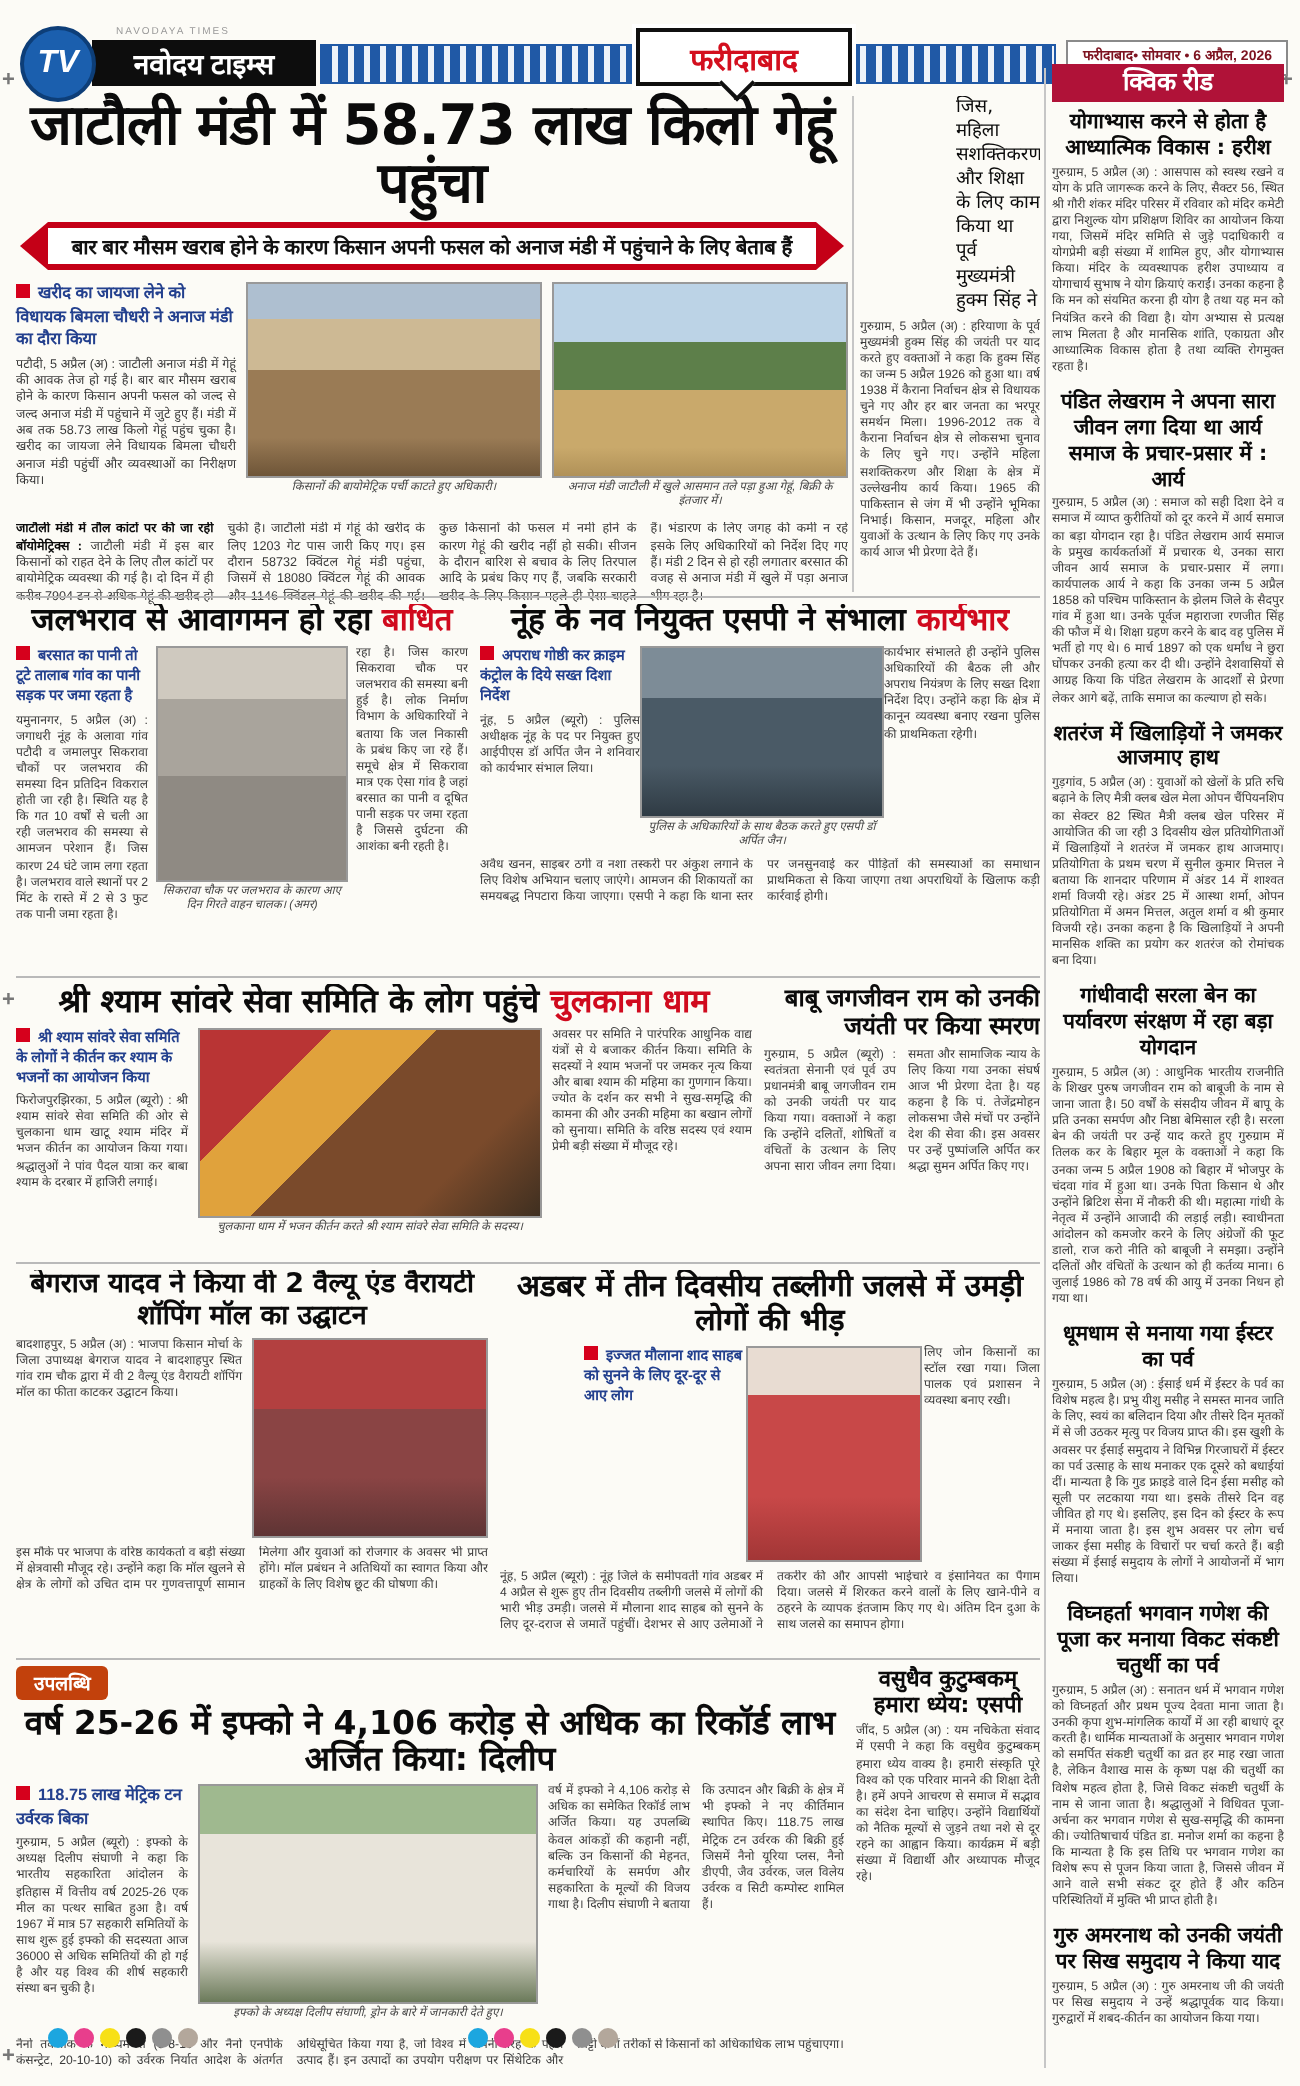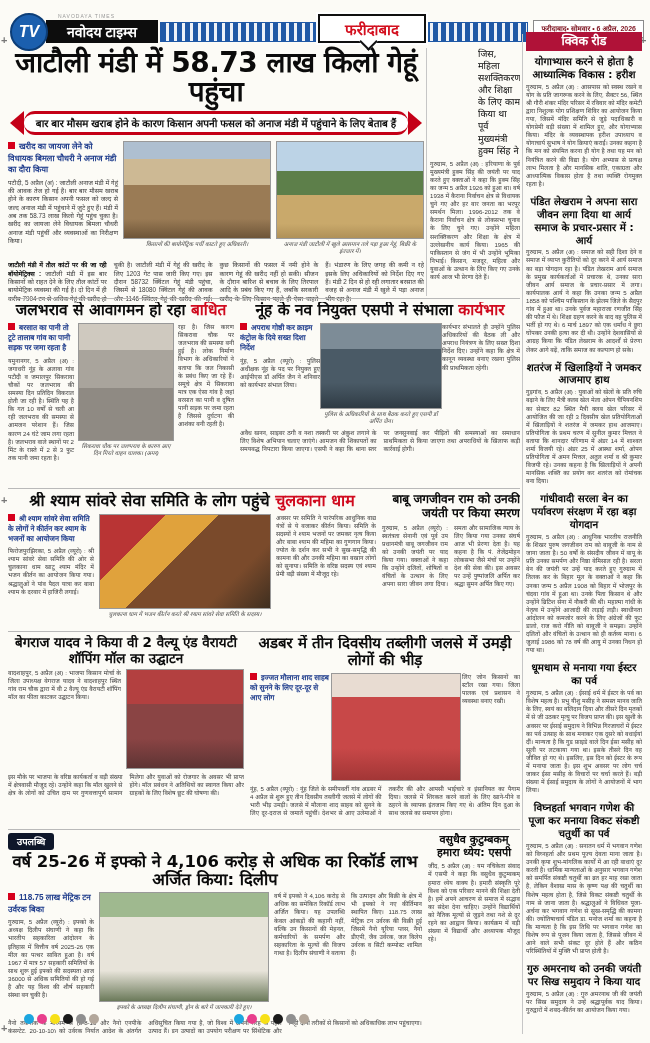--- a/index.html
+++ b/index.html
@@ -42,21 +42,21 @@
   .ph-flood{height:118px;background:linear-gradient(180deg,#cfc9bf 0 22%,#a9a49c 22% 55%,#8f8a83 55% 100%);}
   .ph-police{height:86px;background:linear-gradient(180deg,#7d8c97 0 30%,#4a5a66 30% 70%,#2f3b44 100%);}
   .ph-shyam{height:95px;background:linear-gradient(135deg,#b93434 0 25%,#e0a23c 25% 45%,#7a4a2b 45% 75%,#3f2f20 100%);}
   .ph-mall{height:100px;background:linear-gradient(180deg,#b34040 0 35%,#8a4444 35% 70%,#5e3434 100%);}
   .ph-tablighi{height:108px;background:linear-gradient(180deg,#e8dcd2 0 22%,#c84848 22% 70%,#a23636 100%);}
   .ph-iffco{height:110px;background:linear-gradient(180deg,#9fb98f 0 22%,#e8e4da 22% 72%,#6b7a5a 100%);}
   
   #main-story{left:8px;top:48px;width:416px;height:248px;}
   #main-story h1{font-size:28px;font-weight:900;text-align:center;line-height:1.04;letter-spacing:-0.5px;}
   .ribbon{position:relative;margin:5px 16px 0;border-top:3px solid #c40017;border-bottom:3px solid #c40017;
-    background:#fff;font-size:10.2px;font-weight:bold;text-align:center;padding:2px 6px;color:#111;border-radius:11px;}
+    background:#fff;font-size:10.2px;font-weight:bold;text-align:center;padding:2px 6px;color:#111;}
   .ribbon::before{content:"";position:absolute;right:100%;top:-3px;border-top:12px solid transparent;
     border-bottom:12px solid transparent;border-right:14px solid #c40017;}
   .ribbon::after{content:"";position:absolute;left:100%;top:-3px;border-top:12px solid transparent;
     border-bottom:12px solid transparent;border-left:14px solid #c40017;}
   .ms-row{display:flex;gap:5px;margin-top:6px;height:116px;}
   .ms-leadcol{width:110px;}
   .ms-row figure{width:148px;}
   .ms-cols{margin-top:4px;column-count:4;column-gap:7px;height:62px;overflow:hidden;}
   .crosshead{font-weight:bold;color:#0b0b0b;}
   
@@ -95,29 +95,29 @@
   #jagjivan .body{column-count:2;column-gap:6px;height:104px;}
   
   #mall{left:8px;top:635px;width:236px;height:190px;overflow:hidden;}
   #mall h3{font-size:13.5px;font-weight:900;text-align:center;line-height:1.15;margin-bottom:3px;}
   .ml-row{display:flex;gap:5px;}
   .ml-body{flex:1;}
   .ml-fig{width:118px;}
   .ml-bottom{margin-top:4px;column-count:2;column-gap:7px;height:52px;overflow:hidden;}
   #jalsa{left:250px;top:635px;width:270px;height:190px;overflow:hidden;}
   #jalsa h2{font-size:15px;font-weight:900;text-align:center;line-height:1.12;}
-  .ja-row{display:flex;gap:1px;margin-top:4px;}
+  .ja-row{display:flex;gap:1px;margin-top:4px;margin-left:42px;}
   .ja-bullet{width:80px;}
   .ja-fig{flex:1;}
   .ja-side{width:58px;}
   .ja-bottom{margin-top:4px;column-count:2;column-gap:7px;height:38px;overflow:hidden;}
   
   #iffco{left:8px;top:833px;width:414px;height:200px;overflow:hidden;}
   .if-strip{display:flex;align-items:center;gap:6px;margin-bottom:3px;}
-  .if-label{background:#0f172a;color:#fff;font-size:9.5px;font-weight:bold;padding:2px 9px;border-radius:3px;font-family:Liberation Mono, monospace;}
+  .if-label{background:#c2410c;color:#fff;font-size:9.5px;font-weight:bold;padding:2px 9px;border-radius:3px;font-family:Liberation Mono, monospace;}
   .if-pill{flex:1;border:2px solid #d10c1e;border-radius:10px;font-size:10px;font-weight:bold;
     text-align:center;padding:1px 4px;background:#fff;color:#111;}
   #iffco h2{font-size:16.5px;font-weight:900;text-align:center;line-height:1.1;margin:2px 0 3px;}
   .if-row{display:flex;gap:5px;}
   .if-bullet{width:86px;}
   .if-fig{width:170px;}
   .if-side{flex:1;}
   .if-side .body{column-count:2;column-gap:6px;height:124px;}
   .if-bottom{margin-top:3px;column-count:3;column-gap:7px;height:30px;overflow:hidden;}
   #vasudha{left:428px;top:833px;width:92px;height:200px;overflow:hidden;}

